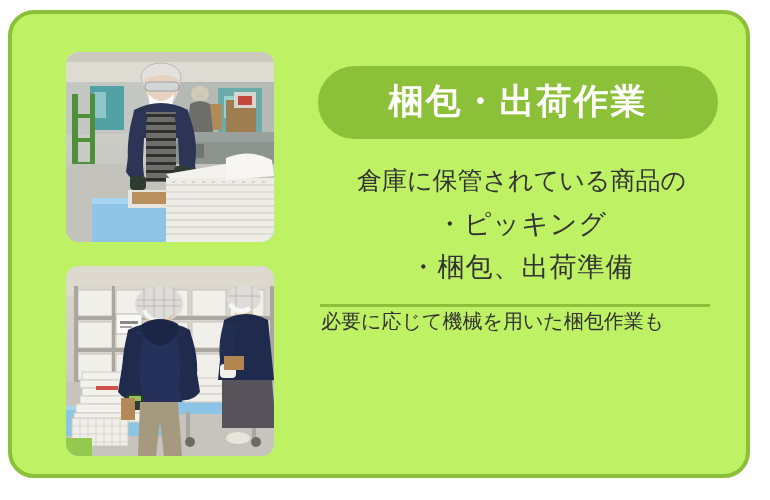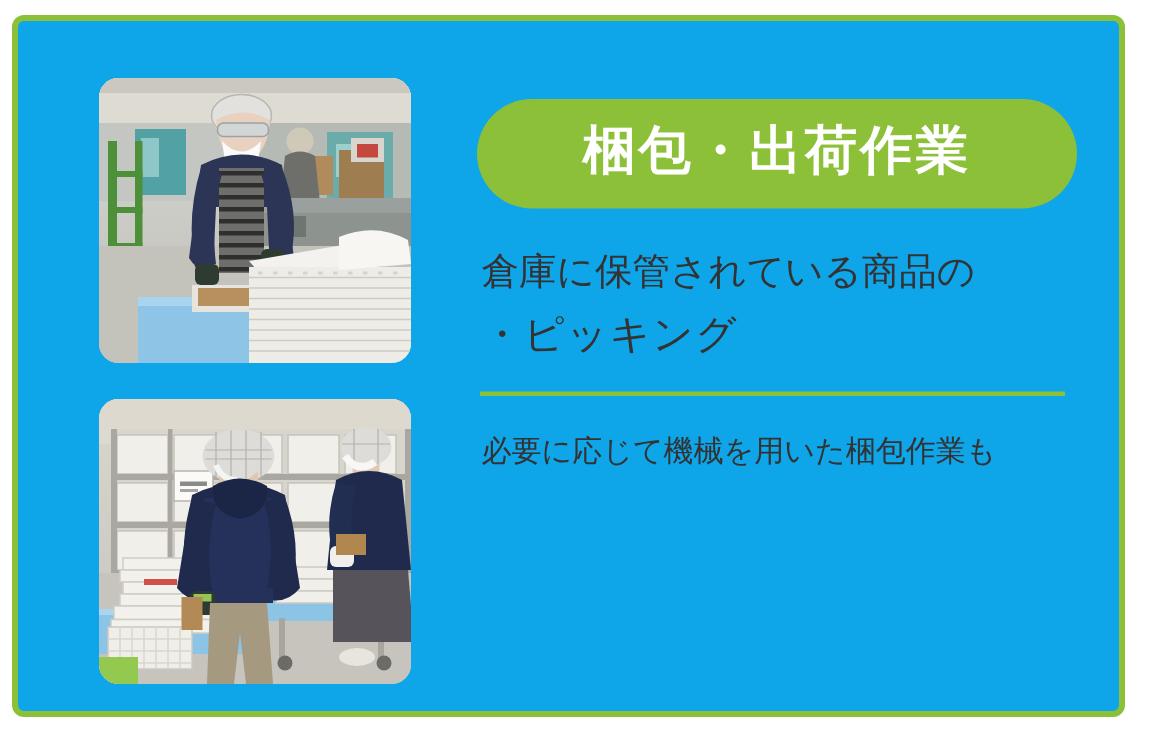--- a/index.html
+++ b/index.html
@@ -14,22 +14,22 @@
     font-family: "DejaVu Sans", "Liberation Sans", sans-serif;
   }
 
   .card {
     position: absolute;
     left: 8px;
     top: 10px;
     width: 734px;    
     height: 460px;   
     border: 4px solid #8CC038;
-    border-radius: 8px;
-    background: #0ea5e9;
+    border-radius: 26px;
+    background: #bef264;
     box-sizing: content-box;
   }
 
   
   .photo-col {
     position: absolute;
     left: 54px;
     top: 38px;
     width: 208px;
   }
@@ -76,37 +76,37 @@
   .body-block {
     margin-top: 20px;
     padding-left: 3px;
   }
   .body-line {
     color: #333333;
     font-size: 25px;
     line-height: 43px;
     letter-spacing: 0px;
     white-space: nowrap;
+    text-align: center;
   }
   .body-line.bullet {
     font-weight: normal;
     font-size: 27px;
     letter-spacing: 1px;
   }
 
   .divider {
     margin-top: 16px;
     margin-left: 2px;
     width: 390px;
     height: 3px;
     background: #8CC038;
   }
 
   .note-block {
-    margin-top: 22px;
     padding-left: 3px;
   }
   .note-line {
     color: #333333;
     font-size: 20px;
     line-height: 29px;
     white-space: nowrap;
   }
 </style>
 </head>
@@ -366,20 +366,21 @@
 
   <div class="content">
 
     <div class="badge">
       <span class="badge-label">梱包・出荷作業</span>
     </div>
 
     <div class="body-block">
       <div class="body-line">倉庫に保管されている商品の</div>
       <div class="body-line bullet">・ピッキング</div>
+      <div class="body-line bullet">・梱包、出荷準備</div>
     </div>
 
     <div class="divider"></div>
 
     <div class="note-block">
       <div class="note-line">必要に応じて機械を用いた梱包作業も</div>
     </div>
 
   </div>
 

